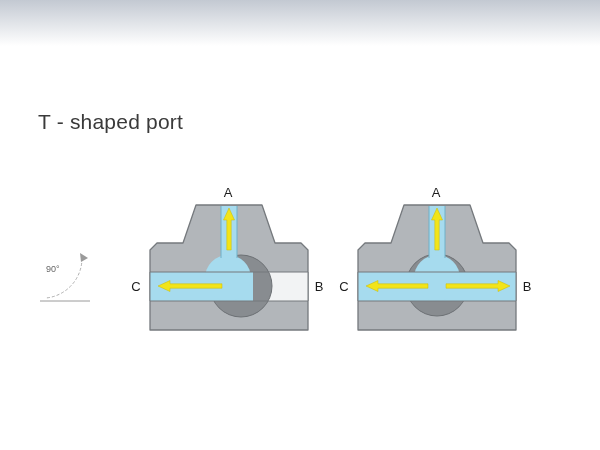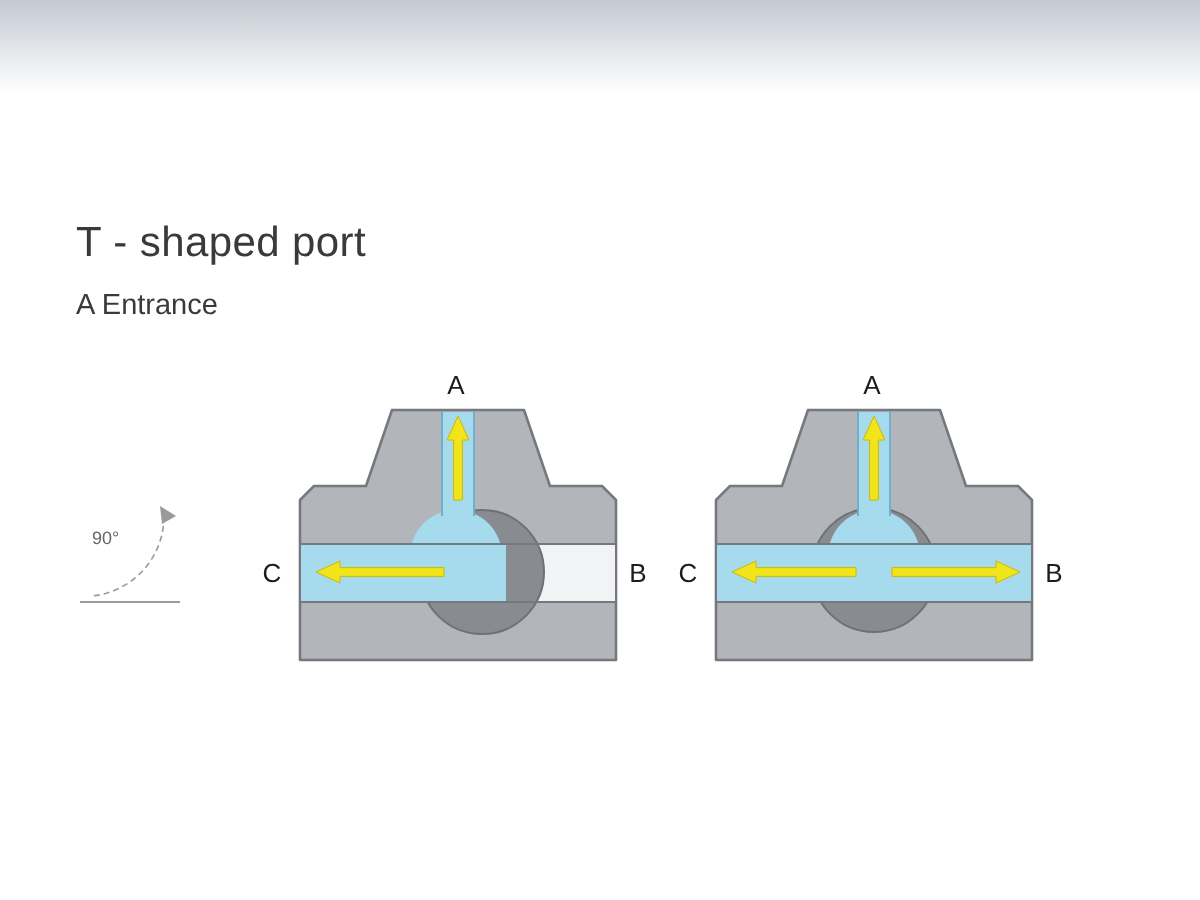--- a/index.html
+++ b/index.html
@@ -34,21 +34,20 @@
   .angle-arrowhead{fill:#9a9a9a;}
 </style>
 </head>
 <body>
 
 <div class="slide">
 
   <div class="top-band"></div>
 
   <div class="title">T - shaped port</div>
-  <div class="subtitle">A Entrance</div>
 
   <svg class="abs" style="left:36px;top:250px" width="70" height="58" viewBox="0 0 70 58">
     <text class="angle-text" x="10" y="22">90°</text>
     <path class="angle-arc" d="M 46,8 A 40,40 0 0 1 10,48"></path>
     <polygon class="angle-arrowhead" points="44,3 52,8 45,12"></polygon>
     <line class="angle-line" x1="4" y1="51" x2="54" y2="51"></line>
   </svg>
 
   <svg class="abs" style="left:120px;top:178px" width="220" height="165" viewBox="0 0 220 165">
     <path class="valve-body" d="M30,152 L30,72 L37,65 L63,65 L76,27 L142,27 L155,65 L181,65 L188,72 L188,152 Z"></path>

